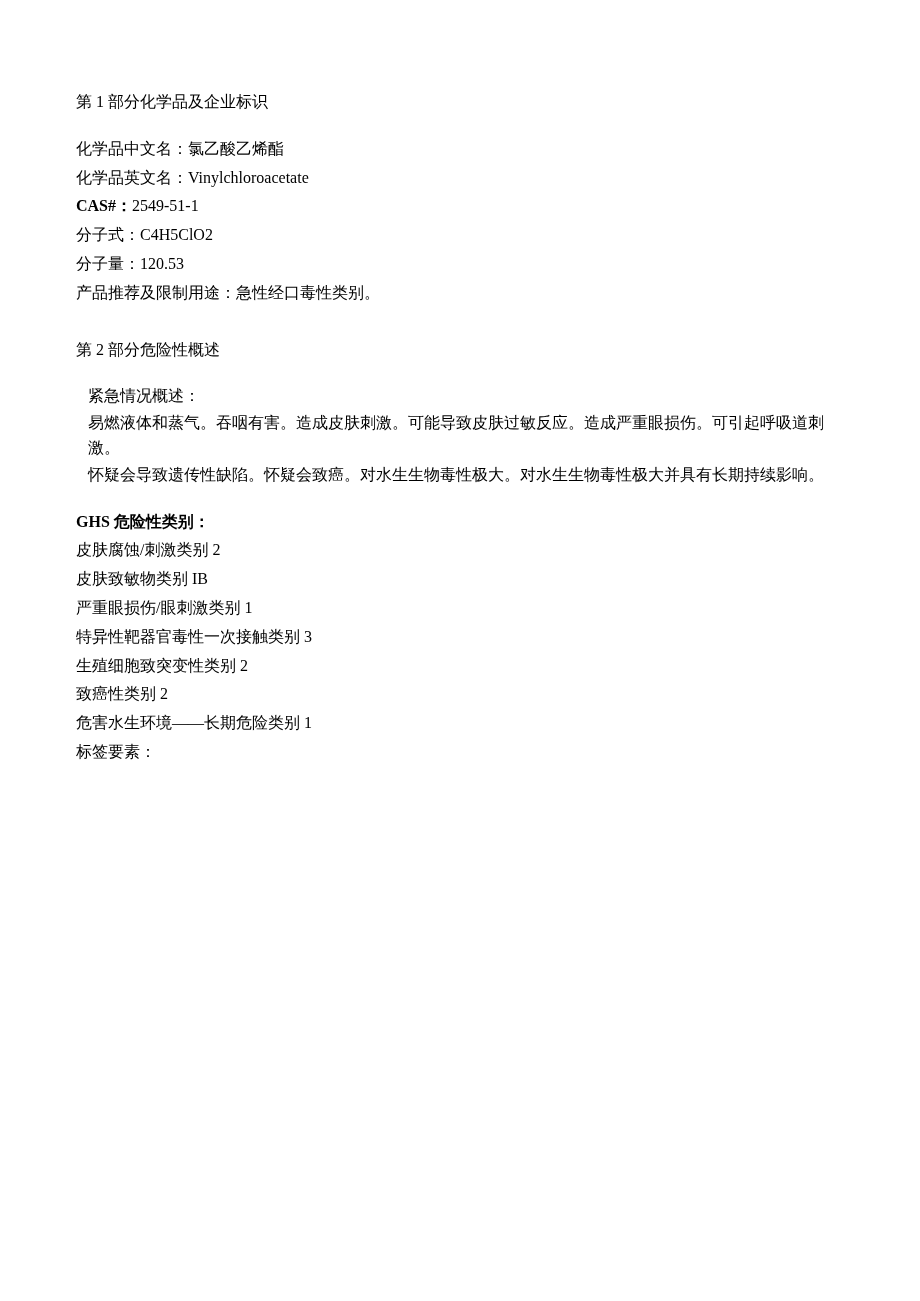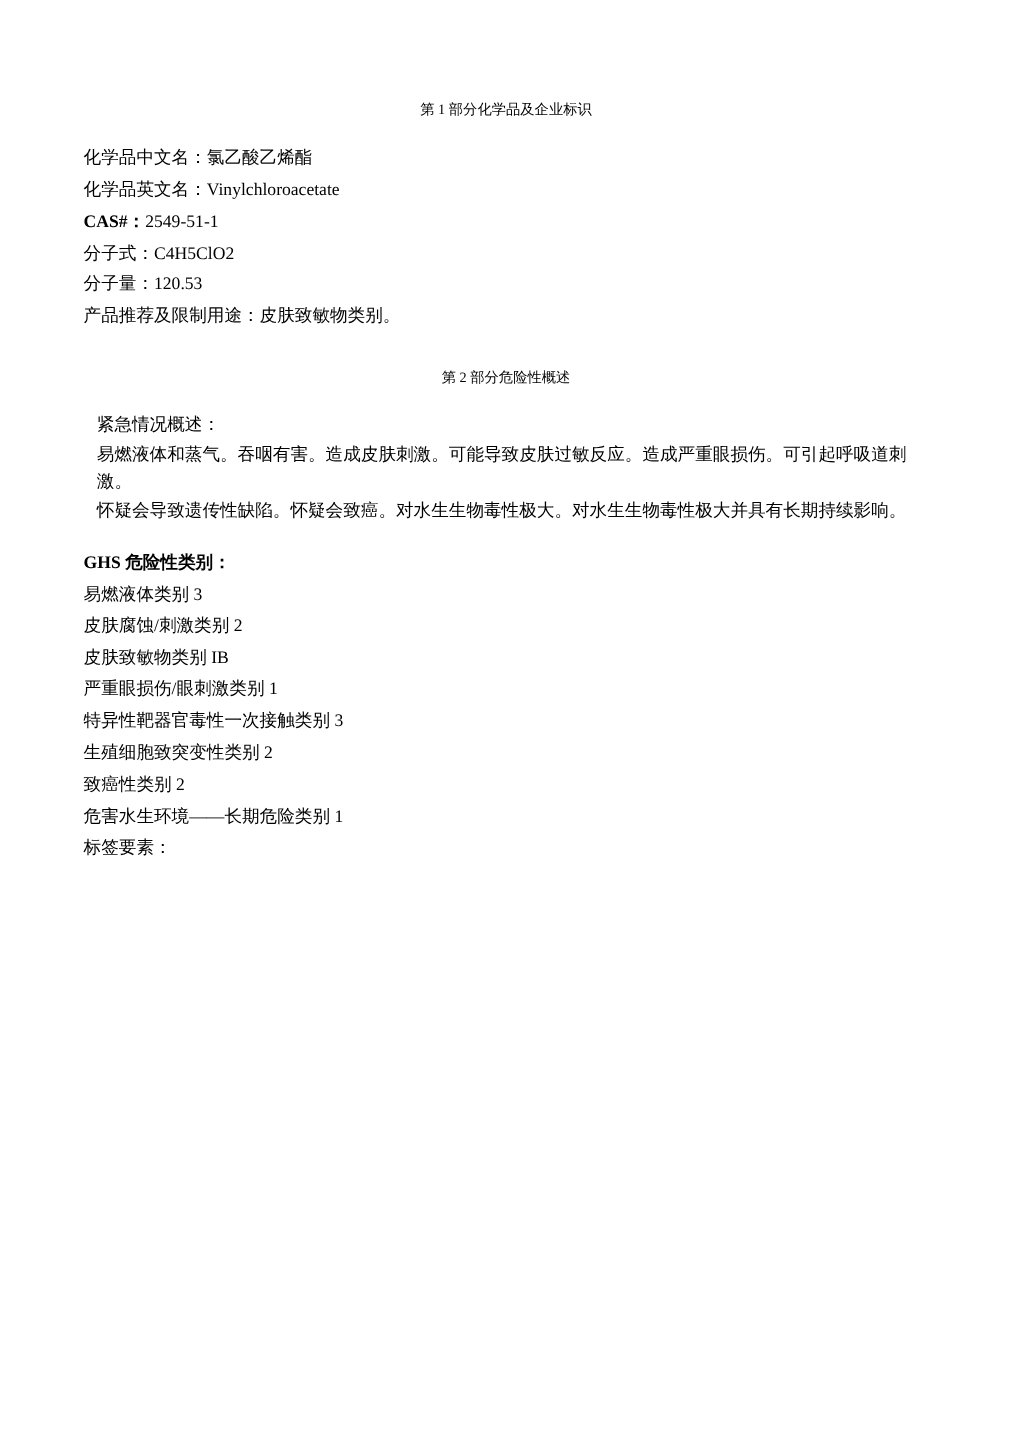--- a/index.html
+++ b/index.html
@@ -7,22 +7,22 @@
     font-size: 16px;
     color: #000;
     background: #fff;
     margin: 0;
     padding: 80px 76px;
     width: 920px;
     box-sizing: border-box;
     line-height: 1.55;
   }
   .section-title {
-    text-align: center;
-    font-size: 13px;
+    text-align: left;
+    font-size: 16px;
     margin: 10px 0 22px 0;
   }
   .row {
     margin: 0 0 4px 0;
   }
   .label {
     display: inline;
     text-align: center;
   }
   .bold {
@@ -58,33 +58,32 @@
 
 <p class="row">
   <span class="label">分子式：</span><span>C4H5ClO2</span>
 </p>
 
 <p class="row">
   <span class="label">分子量：</span><span>120.53</span>
 </p>
 
 <p class="row">
-  <span class="label">产品推荐及限制用途：</span><span>皮肤致敏物类别。</span>
+  <span class="label">产品推荐及限制用途：</span><span>急性经口毒性类别。</span>
 </p>
 
 <div class="section-title block-gap">第 2 部分危险性概述</div>
 
 <p class="para">紧急情况概述：</p>
 <p class="para">易燃液体和蒸气。吞咽有害。造成皮肤刺激。可能导致皮肤过敏反应。造成严重眼损伤。可引起呼吸道刺激。</p>
 <p class="para">怀疑会导致遗传性缺陷。怀疑会致癌。对水生生物毒性极大。对水生生物毒性极大并具有长期持续影响。</p>
 
 <p class="row bold" style="margin-top:22px;">GHS 危险性类别：</p>
 
 <div class="list">
-  <p>易燃液体类别 3</p>
   <p>皮肤腐蚀/刺激类别 2</p>
   <p>皮肤致敏物类别 IB</p>
   <p>严重眼损伤/眼刺激类别 1</p>
   <p>特异性靶器官毒性一次接触类别 3</p>
   <p>生殖细胞致突变性类别 2</p>
   <p>致癌性类别 2</p>
   <p>危害水生环境——长期危险类别 1</p>
 </div>
 
 <p class="row">标签要素：</p>

